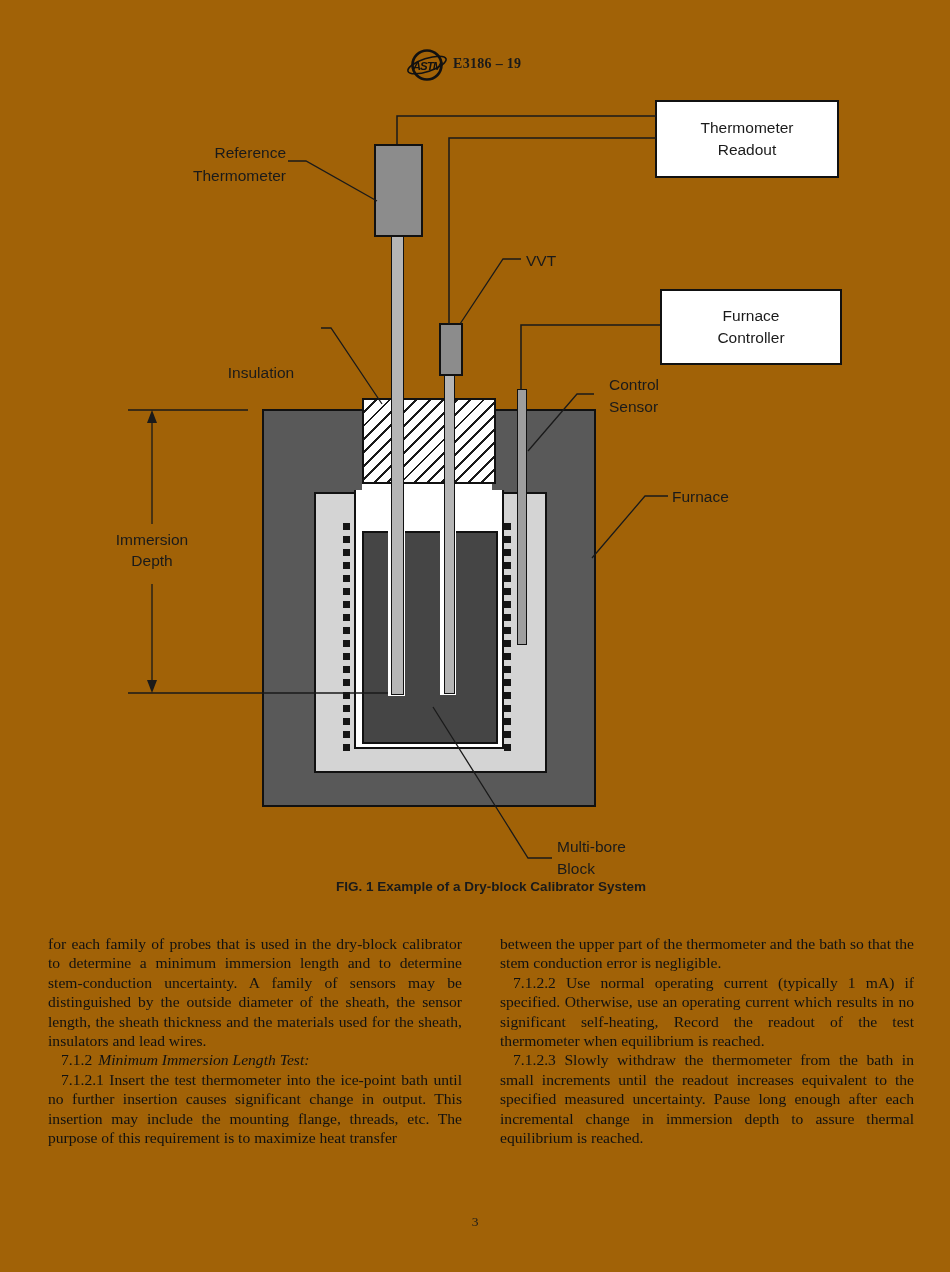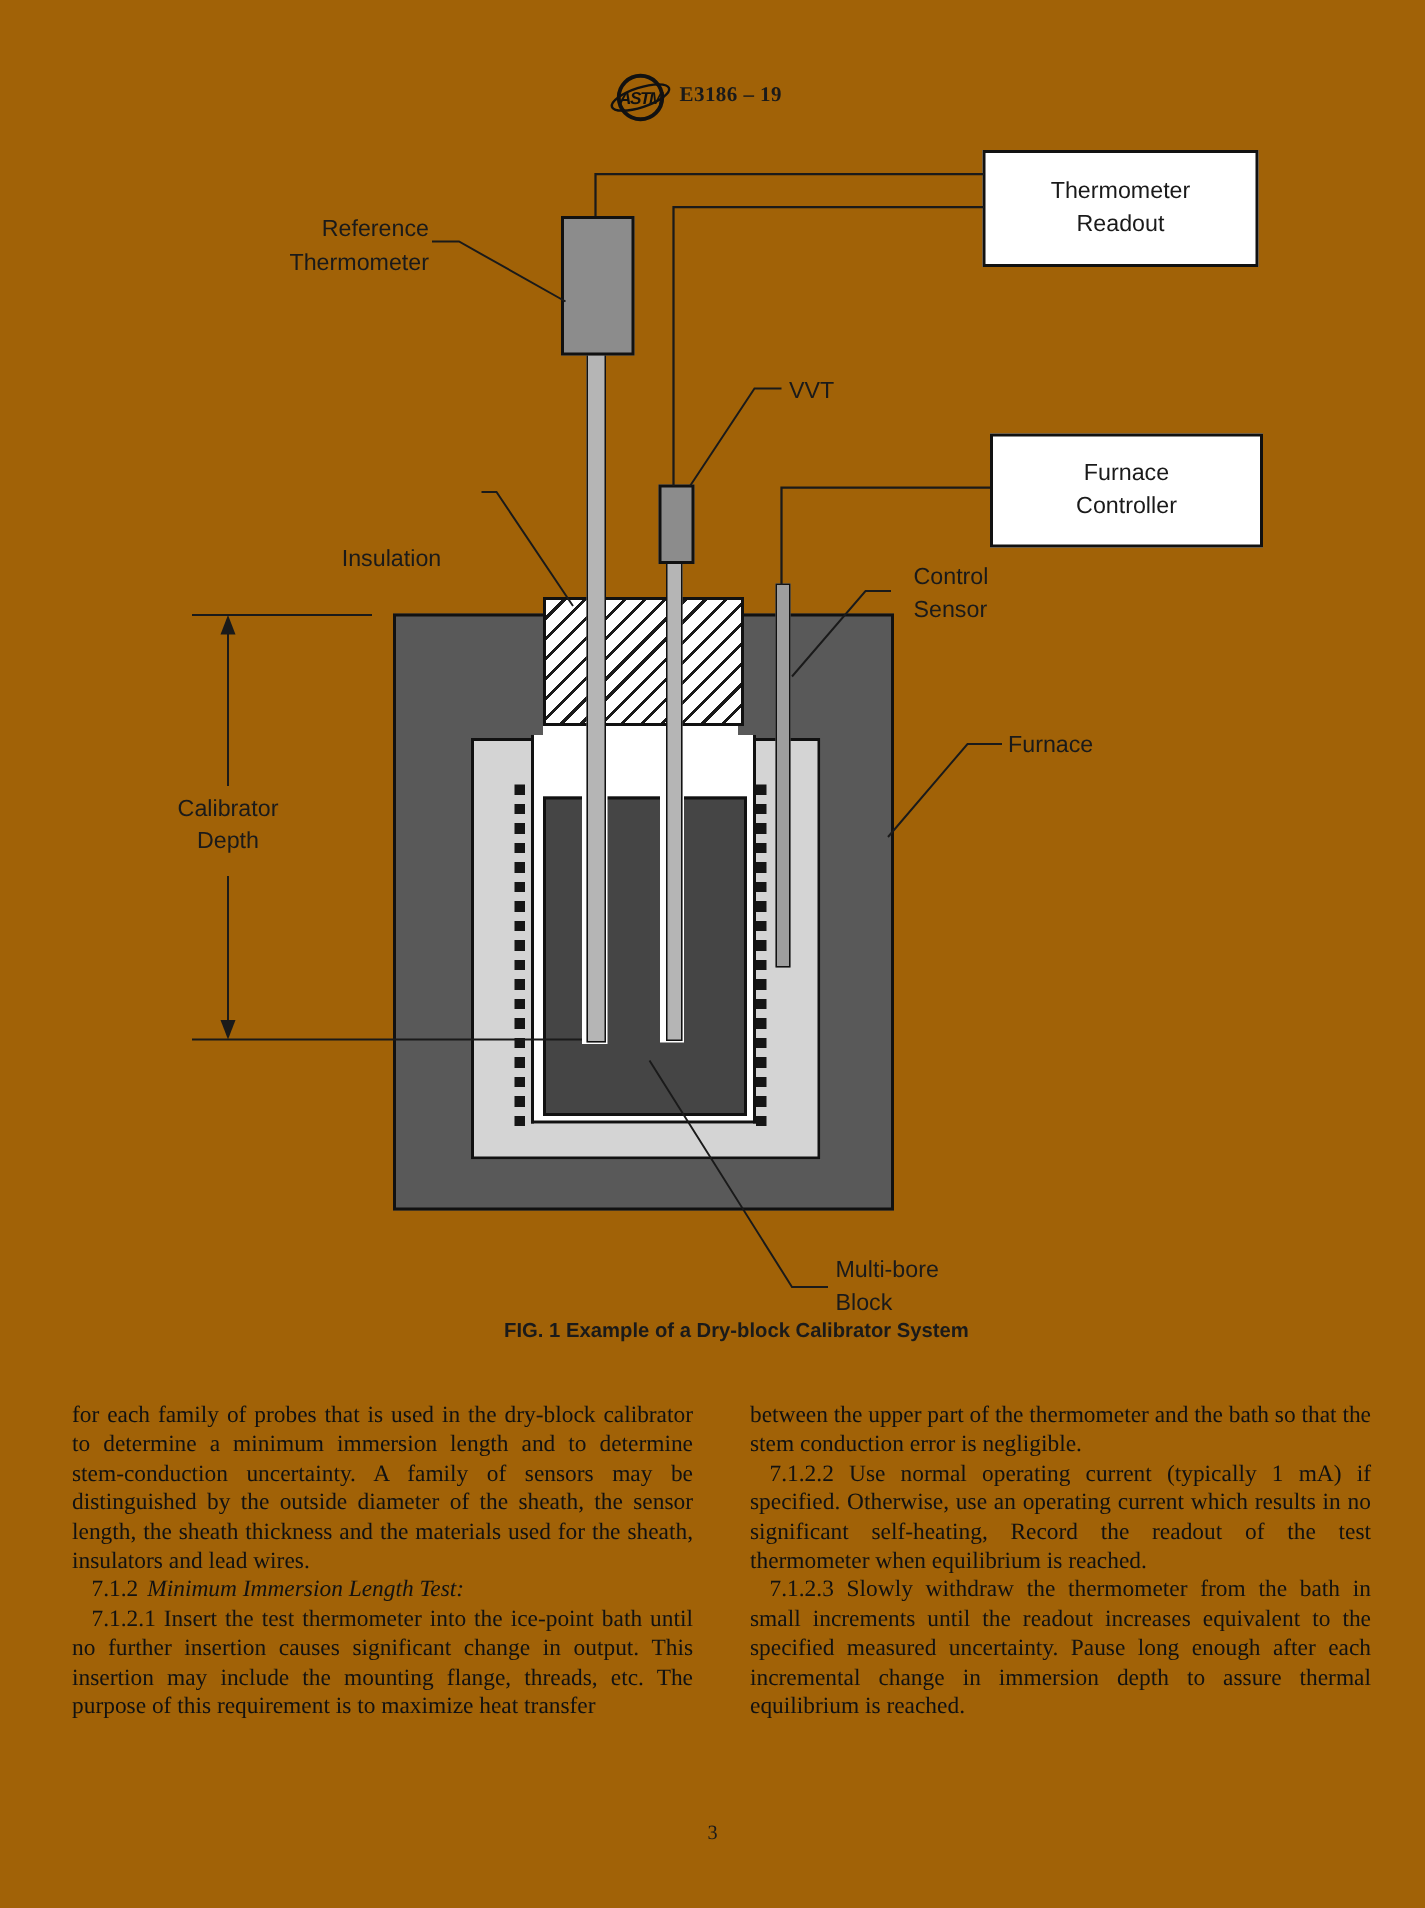--- a/index.html
+++ b/index.html
@@ -122,21 +122,21 @@
   <div class="abs dlabel" style="left:206px;top:318px;width:110px;text-align:center;margin-top:44px;">Insulation</div>
 
   <div class="abs dlabel" style="left:609px;top:374px;">
     <div>Control</div>
     <div>Sensor</div>
   </div>
 
   <div class="abs dlabel" style="left:672px;top:486px;">Furnace</div>
 
   <div class="abs dlabel" style="left:92px;top:529px;width:120px;text-align:center;line-height:21px;">
-    <div>Calibrator</div>
+    <div>Immersion</div>
     <div>Depth</div>
   </div>
 
   <div class="abs dlabel" style="left:557px;top:836px;">
     <div>Multi-bore</div>
     <div>Block</div>
   </div>
 
   <div class="abs caption" style="left:0;top:879px;width:950px;">FIG. 1 Example of a Dry-block Calibrator System</div>
 

